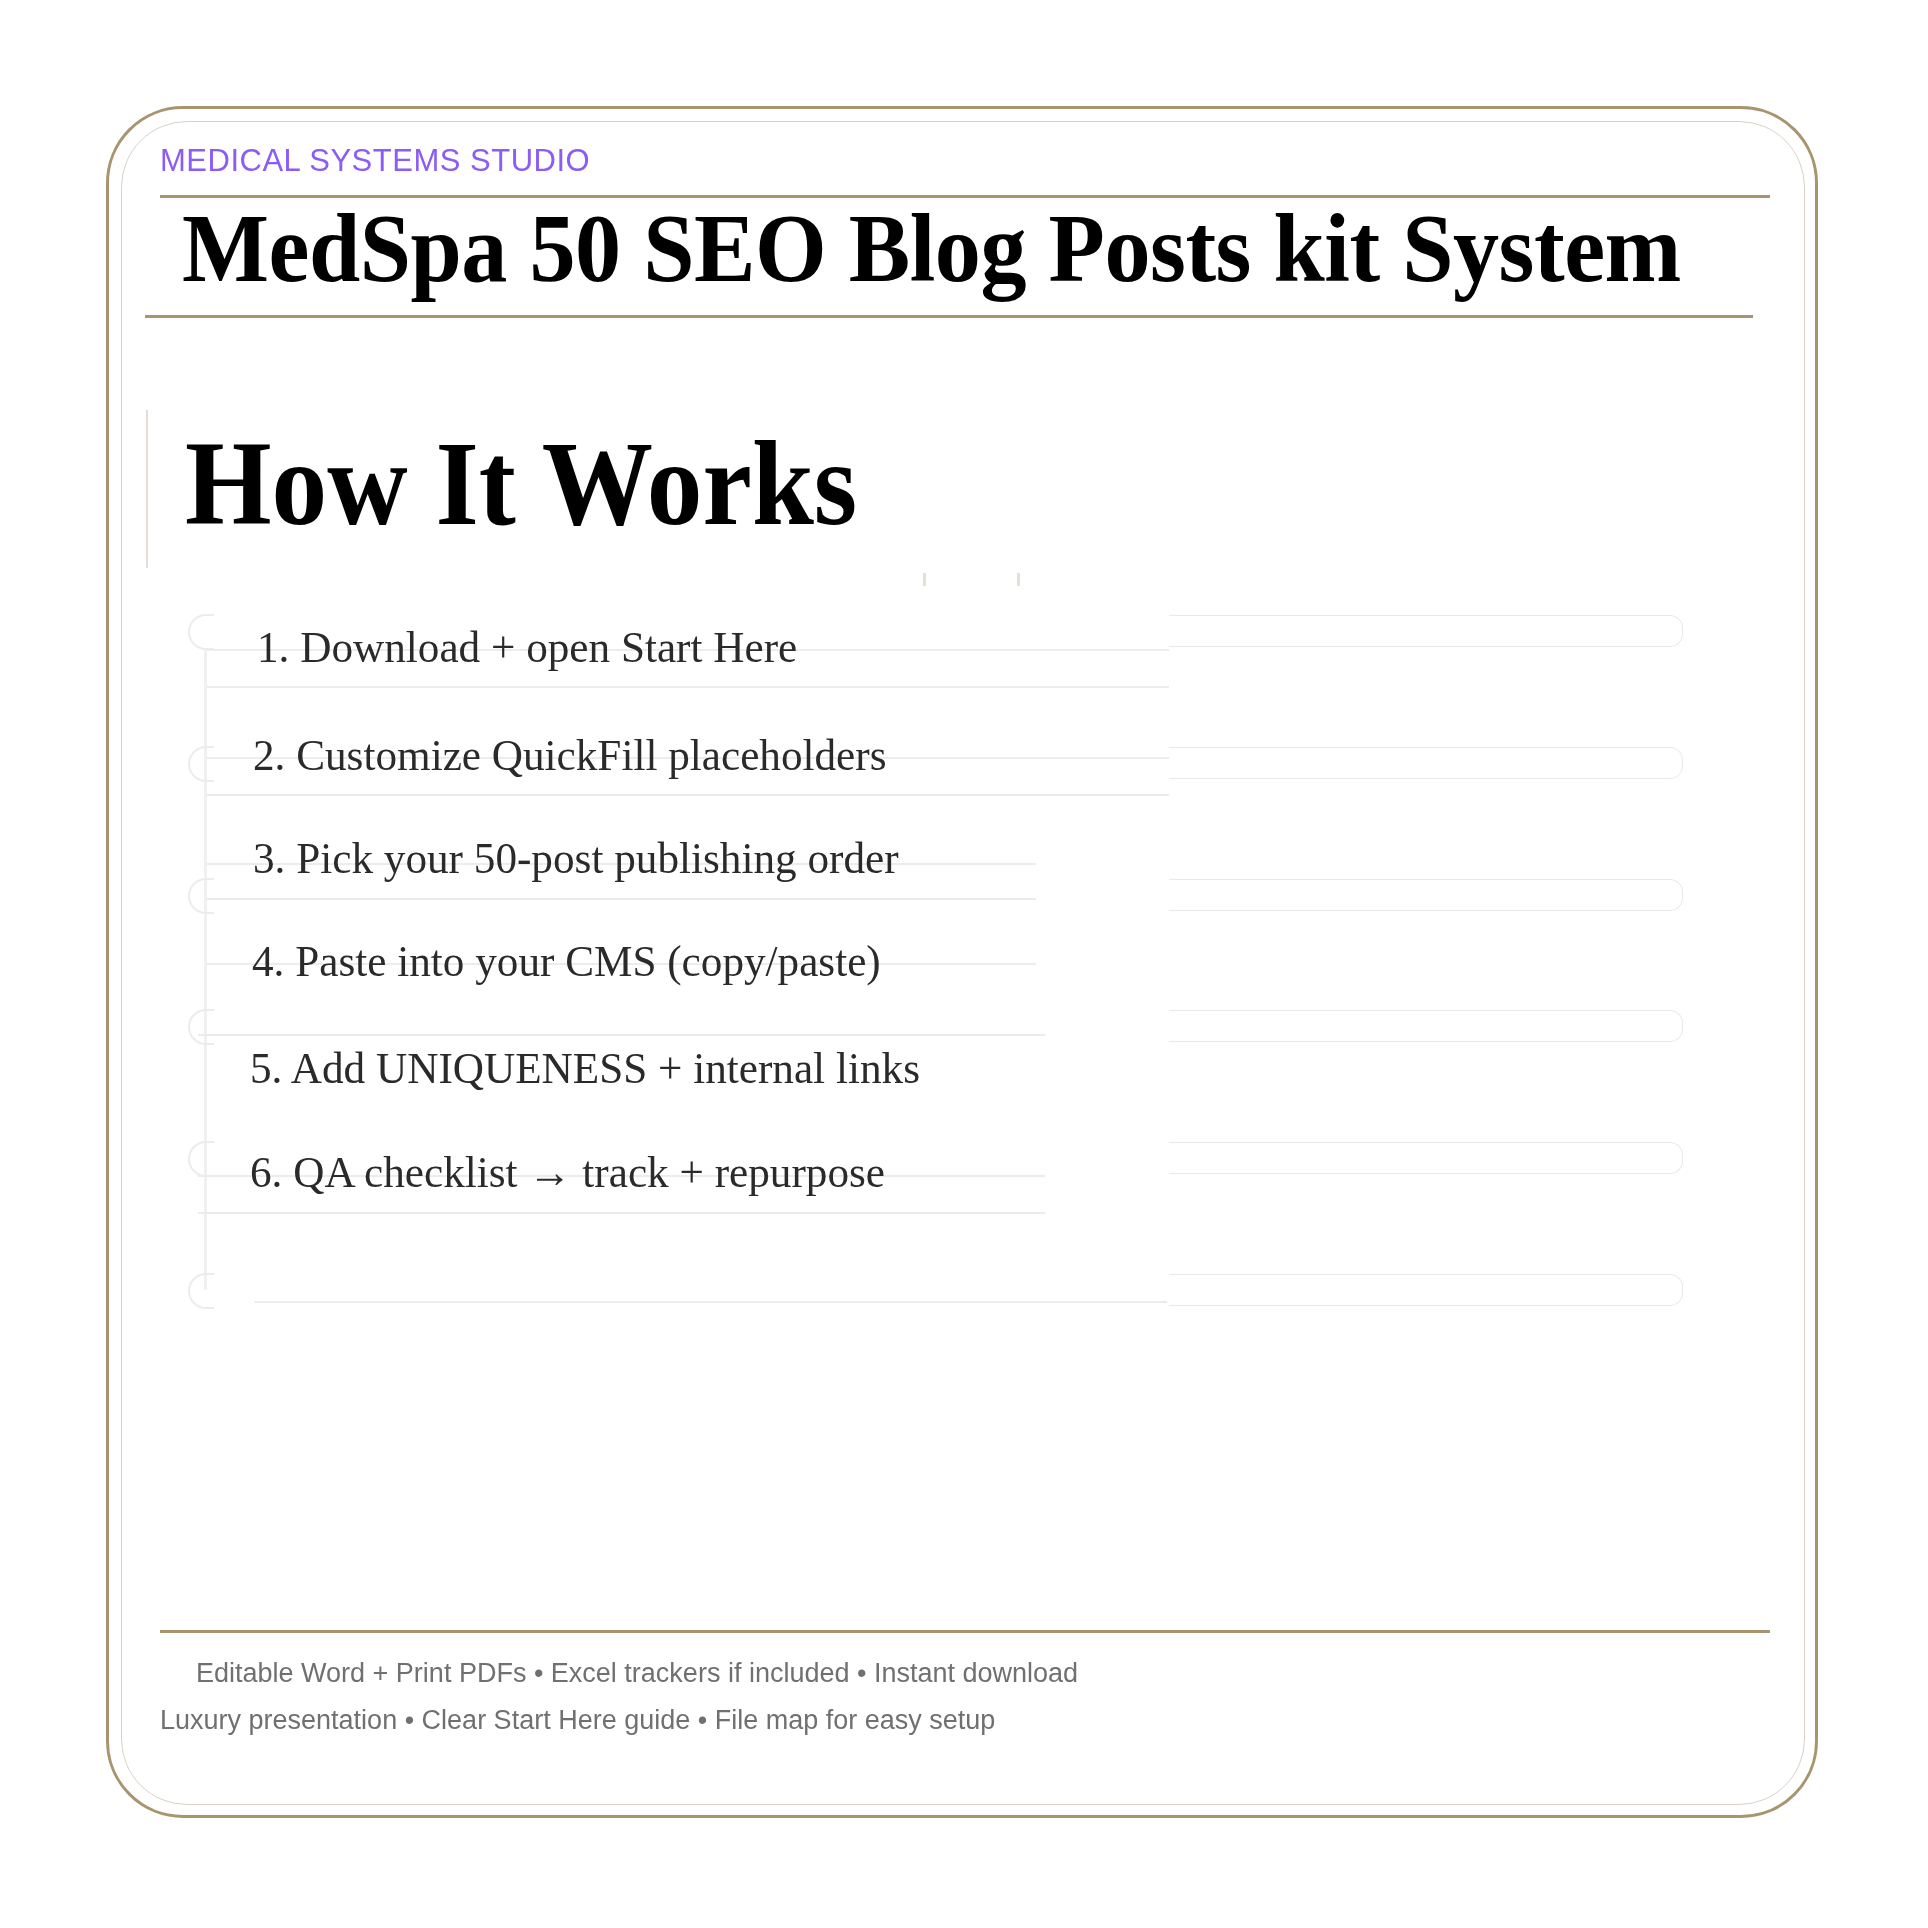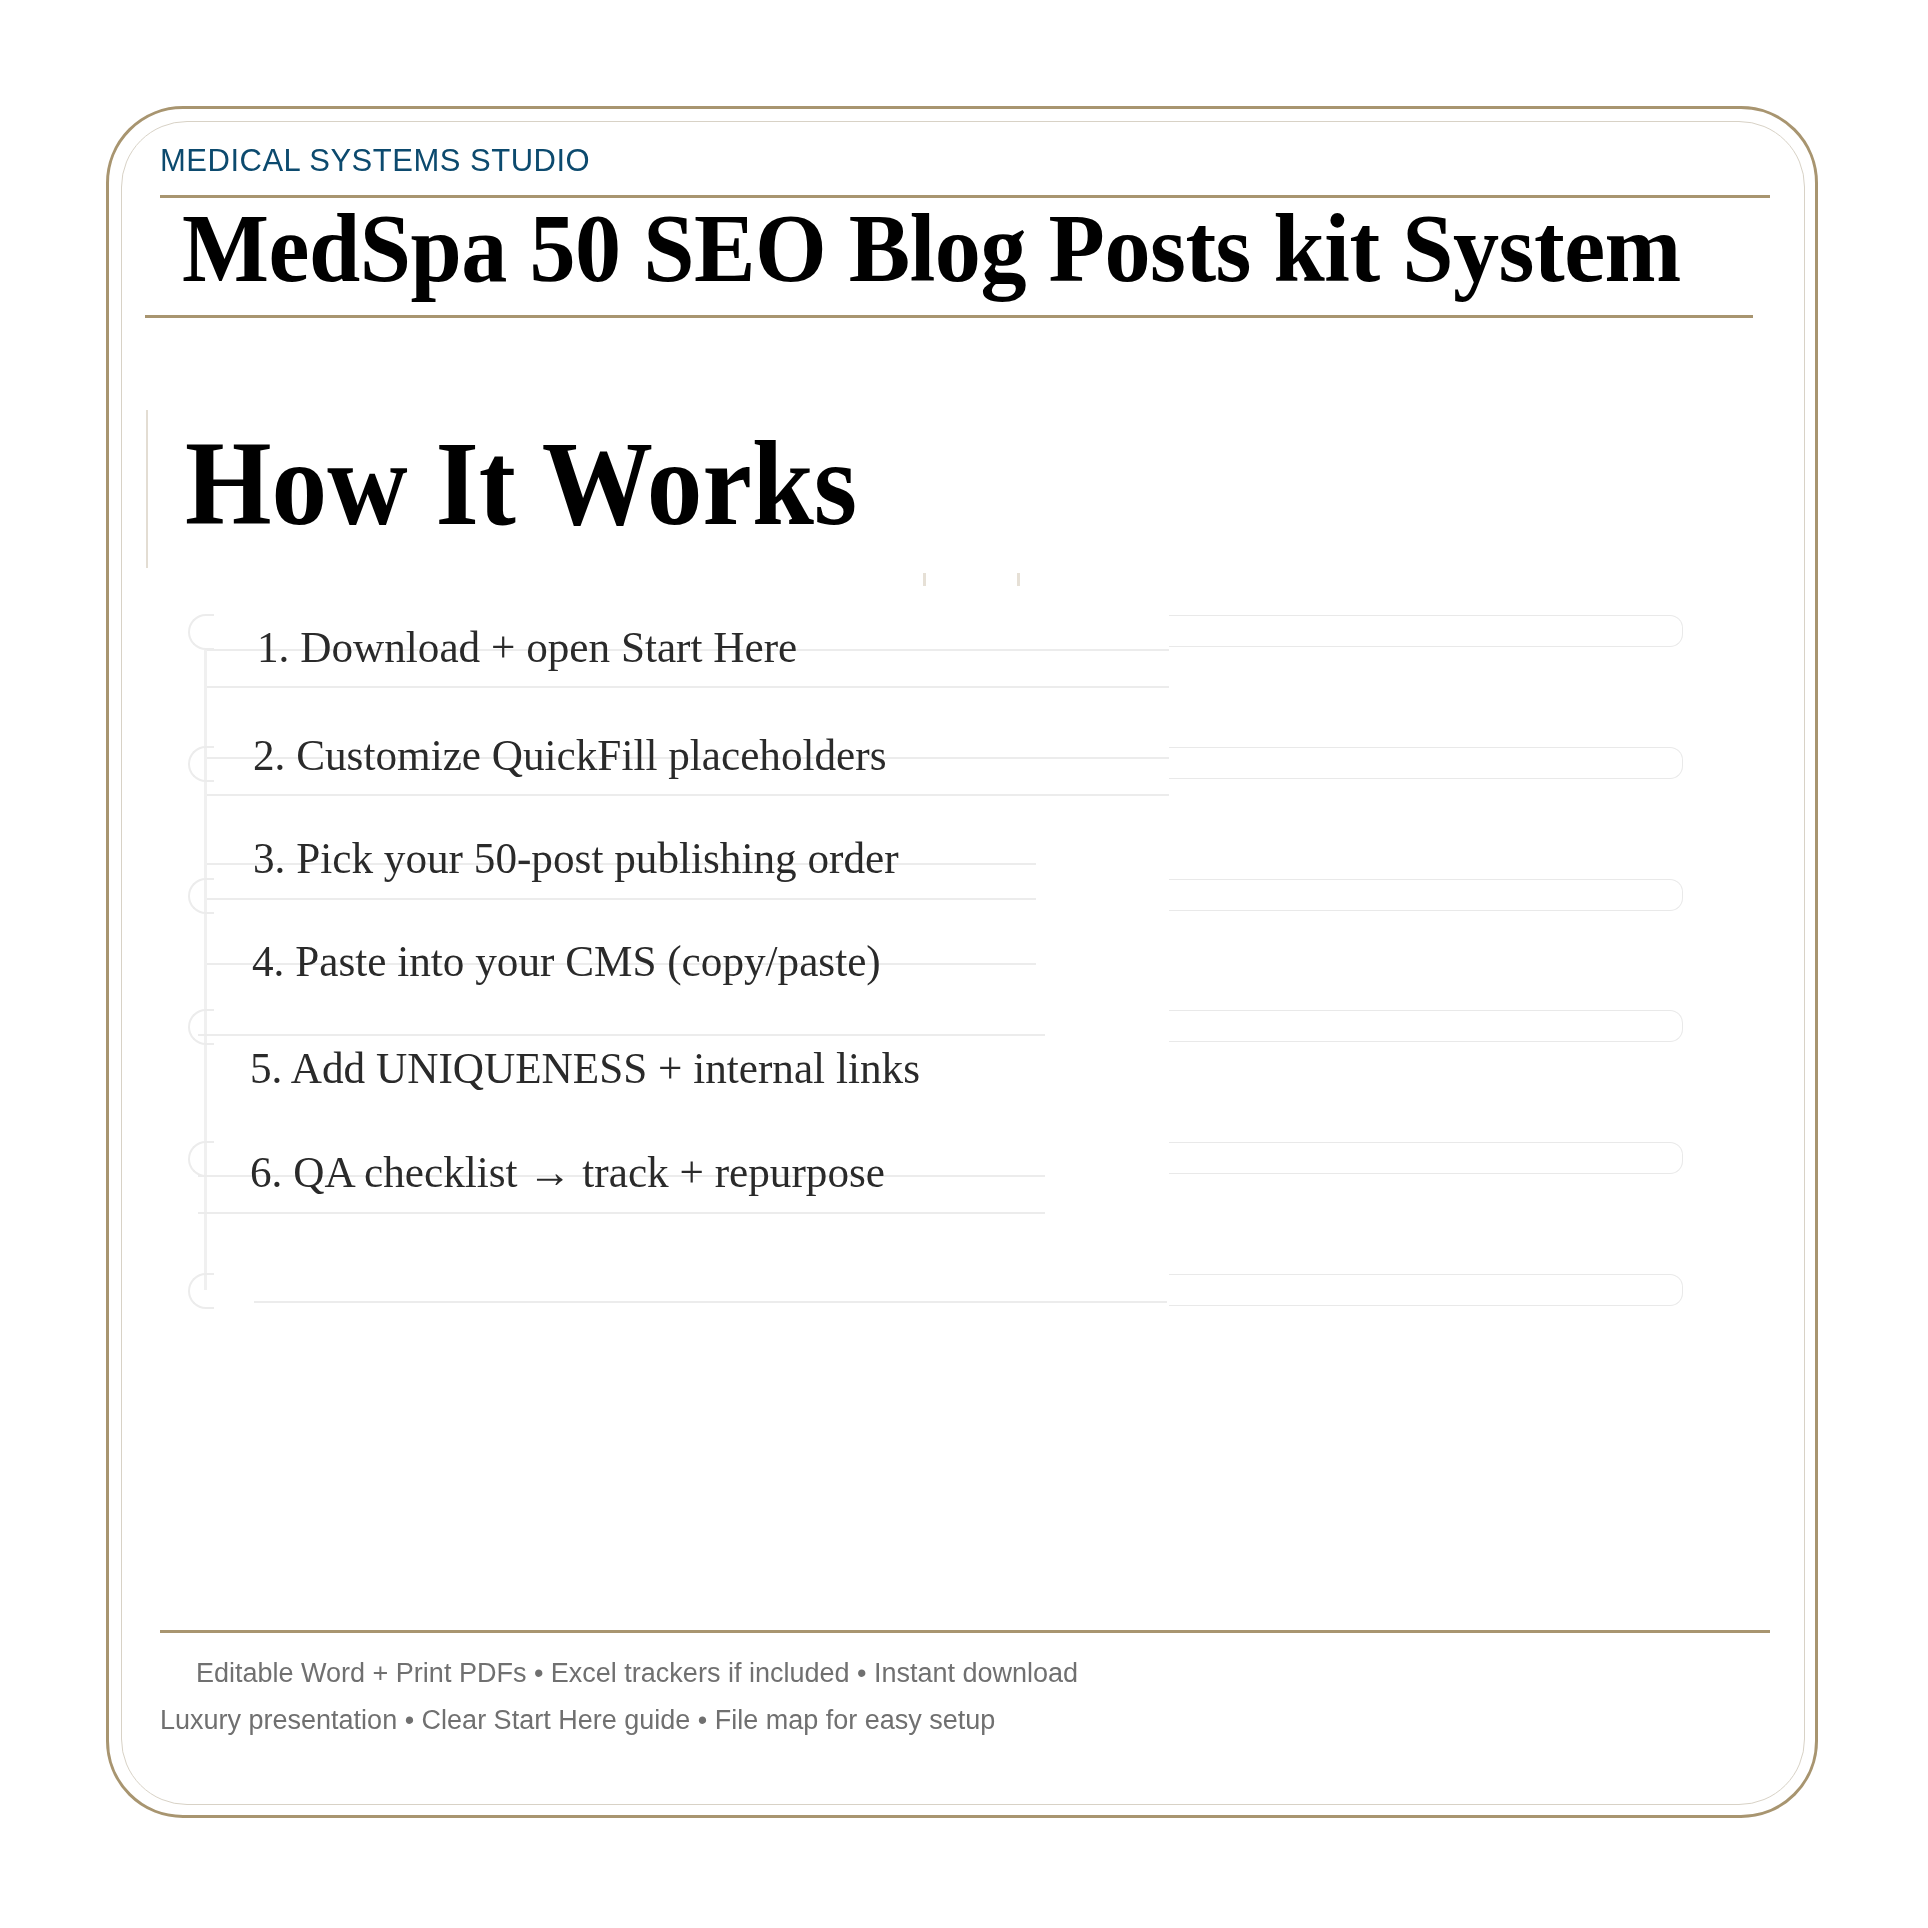--- a/index.html
+++ b/index.html
@@ -7,21 +7,21 @@
   .outer {
     position:absolute; left:106px; top:106px; width:1712px; height:1712px;
     border:3.8px solid #a89570; border-radius:77px; box-sizing:border-box;
   }
   .inner {
     position:absolute; left:121px; top:121px; width:1684px; height:1684px;
     border:1.9px solid #d8d2c6; border-radius:66px; box-sizing:border-box;
   }
   .brand {
     position:absolute; left:160px; top:143px;
-    font-family:"Liberation Sans", sans-serif; font-size:31px; color:#0c4a6e; letter-spacing:0.5px;
+    font-family:"Liberation Sans", sans-serif; font-size:31px; color:#8b5cf6; letter-spacing:0.5px;
   }
   .rule { position:absolute; height:2.8px; background:#a89570; }
   .title {
     position:absolute; left:182px; top:193px;
     font-family:"Liberation Serif", serif; font-weight:bold; font-size:97px; color:#000;
     letter-spacing:-0.5px; white-space:nowrap;
     transform:scaleX(0.95); transform-origin:left center;
   }
   .vline-faint { position:absolute; left:146px; top:410px; width:1.9px; height:158px; background:#e3ddd3; }
   .heading {

